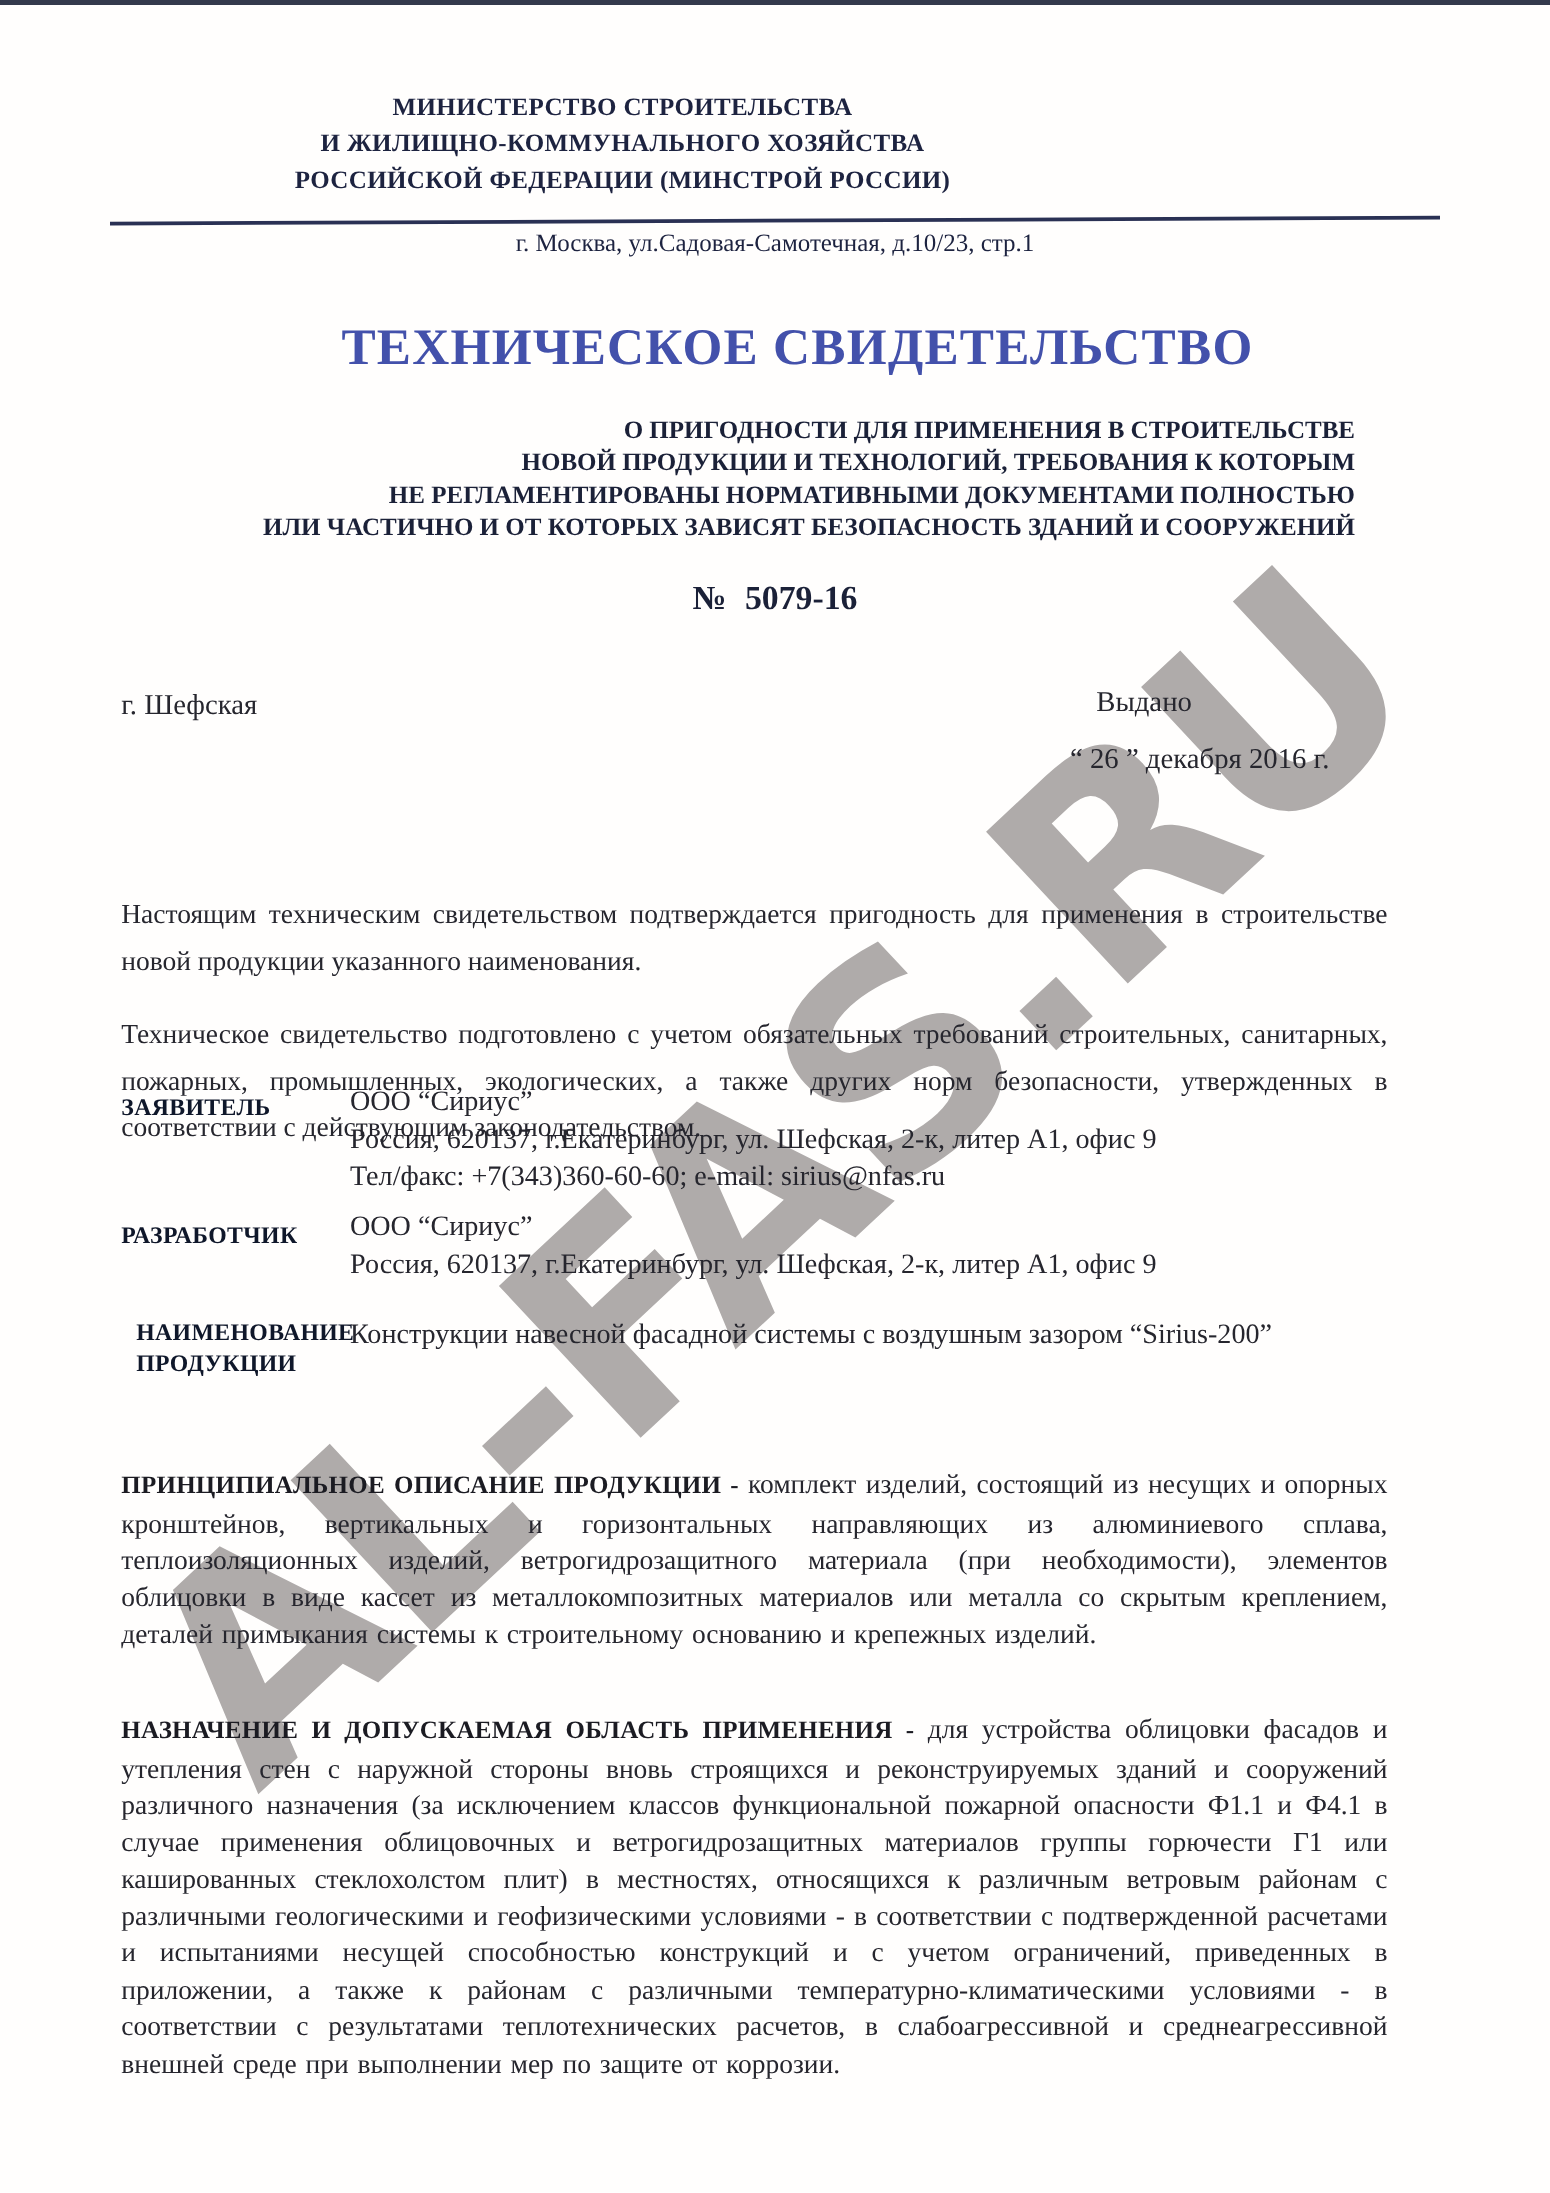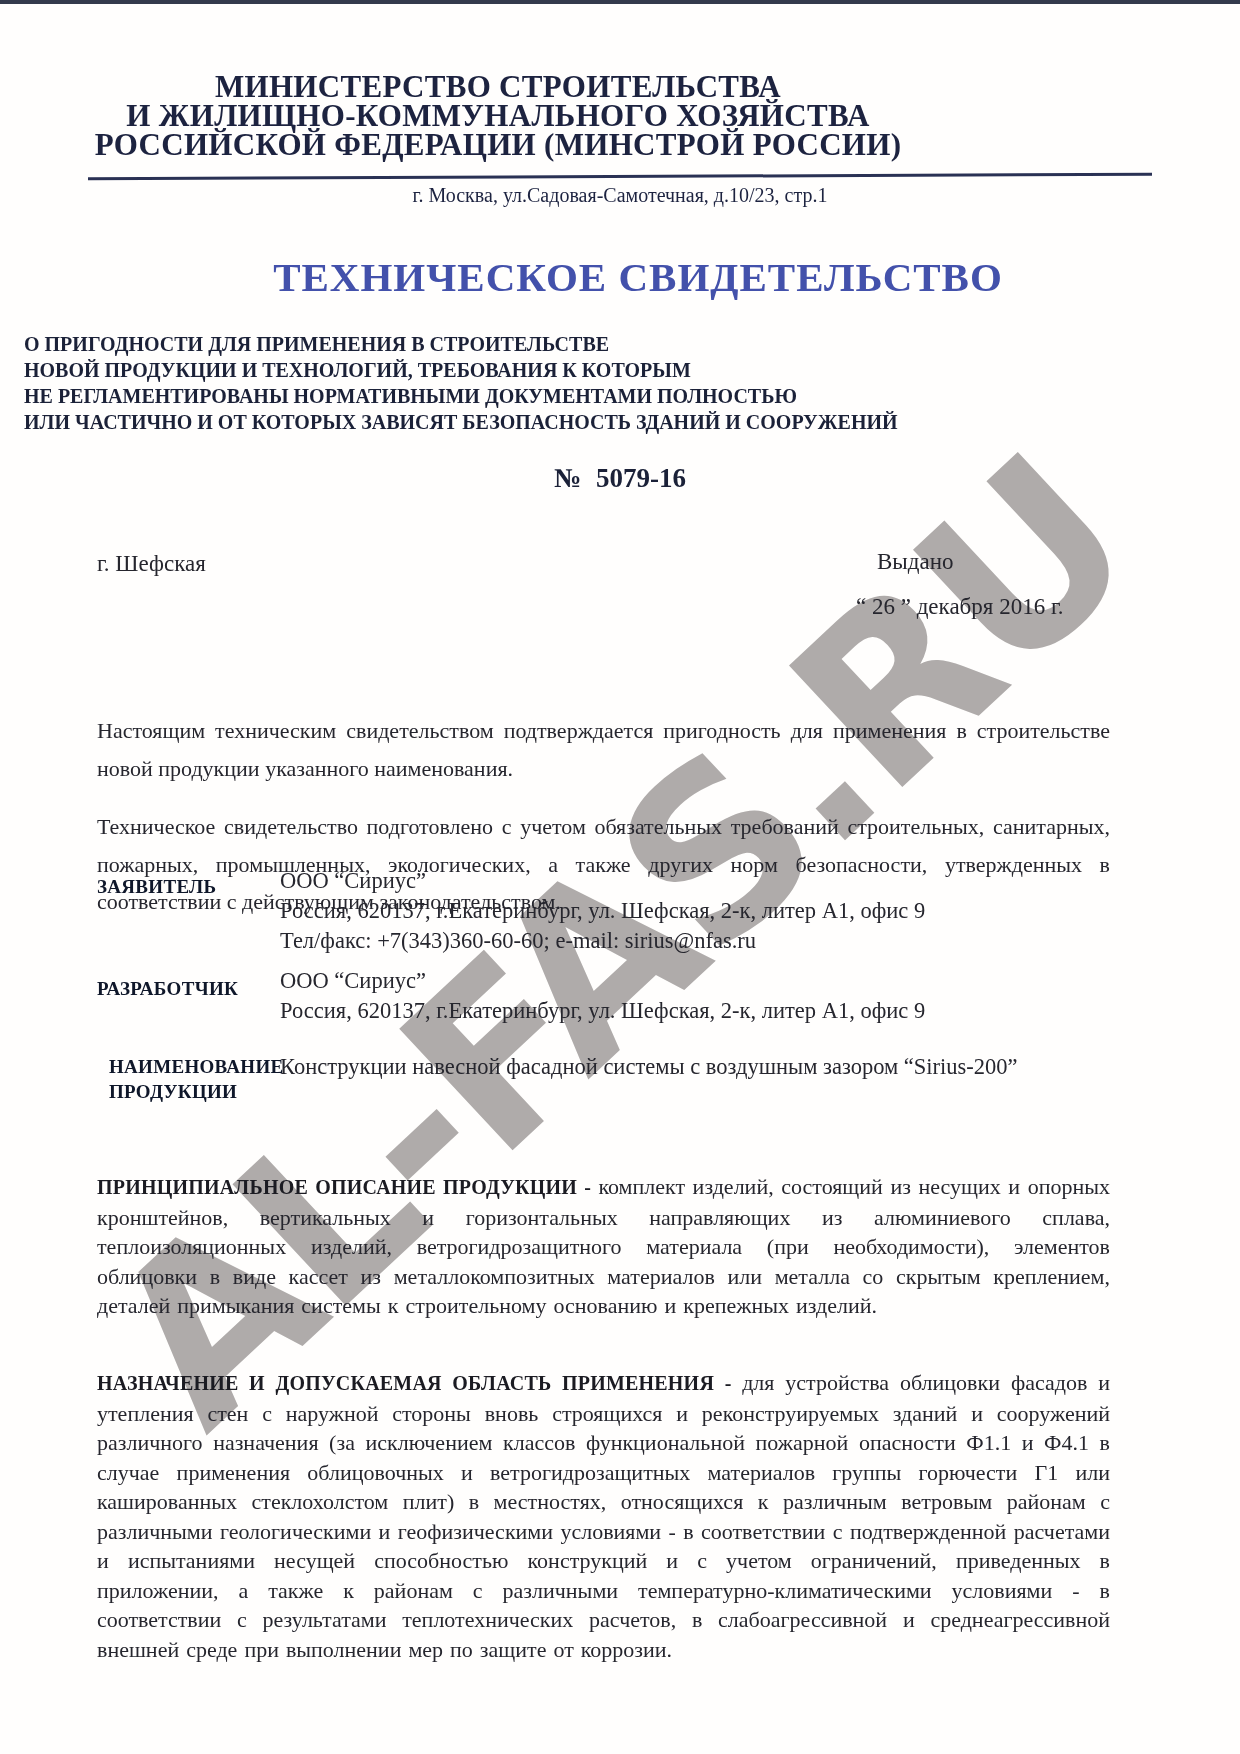--- a/index.html
+++ b/index.html
@@ -25,21 +25,21 @@
     font-size:228px;
     letter-spacing:-6px;
     white-space:nowrap;
     user-select:none;
   }
   
   .ministry{
     left:0;top:72px;width:996px;
     text-align:center;
     font-weight:bold;
-    font-size:31px;line-height:29px;
+    font-size:20px;line-height:29px;
     color:#1d2340;
     letter-spacing:.3px;
   }
   .header-rule{
     left:88px;top:175px;width:1064px;height:3px;
     background:#2a3154;
     transform:rotate(-0.25deg);
   }
   .header-address{
     left:0;top:184px;width:1240px;
@@ -49,25 +49,24 @@
   .doc-title{
     left:0;top:253px;width:1240px;
     text-align:center;
     font-weight:bold;
     font-size:41px;
     letter-spacing:1px;
     margin-left:18px;
   }
   .doc-subtitle{
     left:0;top:331px;width:1084px;
-    text-align:left;
+    text-align:right;
     font-weight:bold;
     font-size:20px;line-height:26px;
     color:#1b2138;
-    margin-left:24px;
   }
   .doc-number{
     left:0;top:463px;width:1240px;
     text-align:center;
     font-weight:bold;
     font-size:27px;
     word-spacing:8px;
     color:#1b2138;
   }
   .issue-city{left:97px;top:551px;font-size:23px;}

